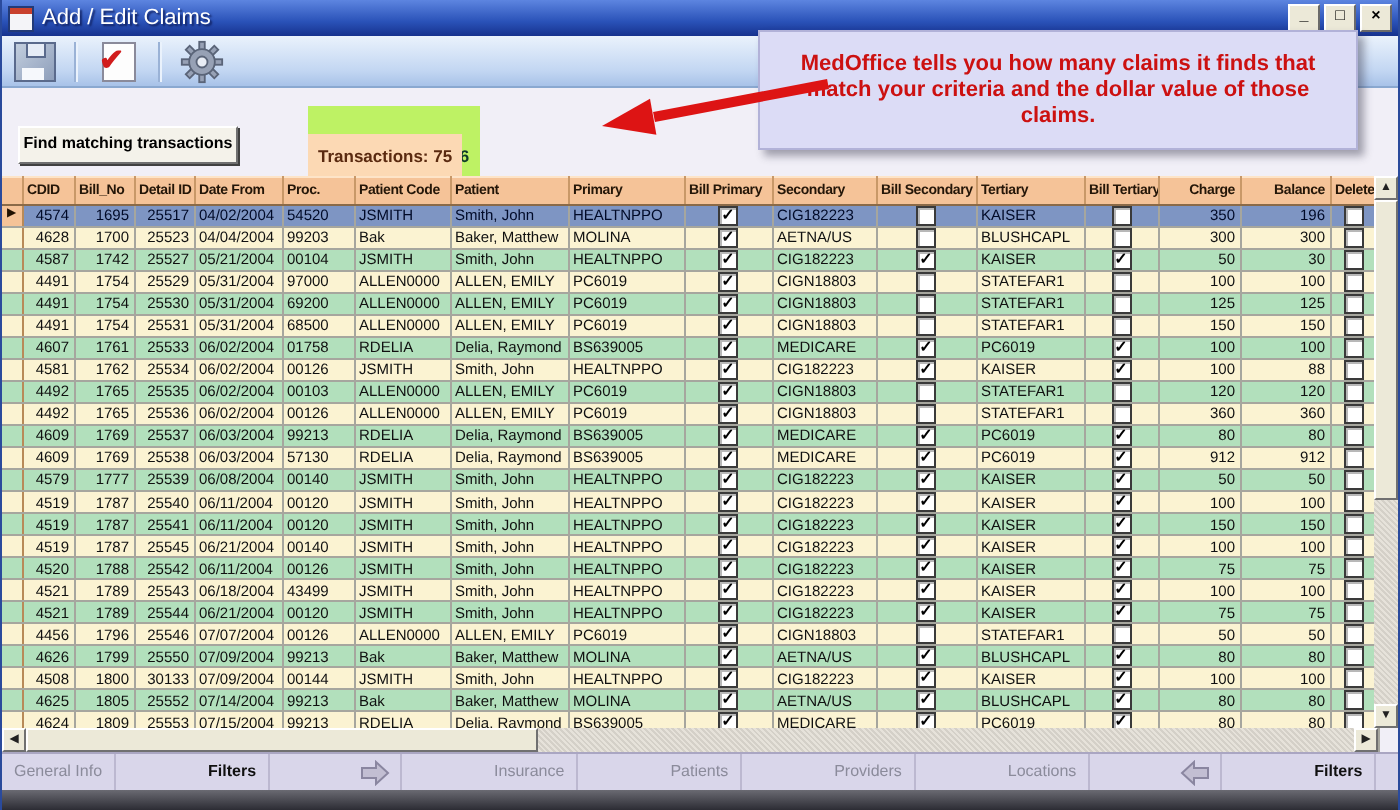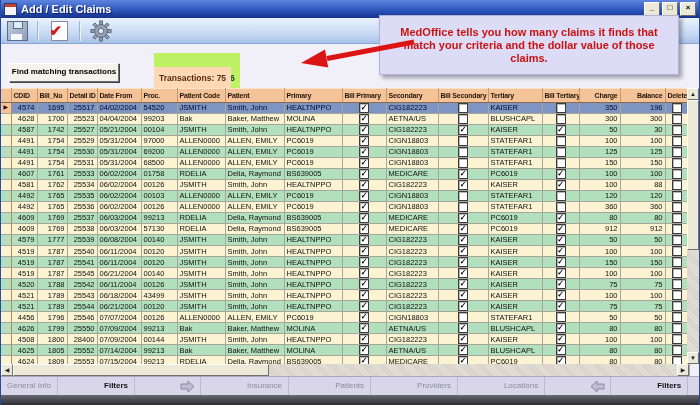--- a/index.html
+++ b/index.html
@@ -4,21 +4,21 @@
 <style>
   html,body{margin:0;padding:0;background:#888;}
   .window{position:relative;width:700px;height:405px;overflow:hidden;
     font-family:"Liberation Sans",sans-serif;background:#f1eff7;border-left:1px solid #2a4a9c;border-right:1px solid #2a4a9c;box-sizing:border-box;}
   
   .titlebar{position:absolute;top:0;left:0;right:0;height:18px;
     background:linear-gradient(to bottom,#5d85e0 0%,#2a52b8 60%,#16328e 100%);
     display:flex;align-items:center;padding:0 3px;box-sizing:border-box;}
   .title-icon{width:11px;height:11px;background:#f4f4f8;border:1px solid #223a78;margin-right:4px;position:relative;}
   .title-icon::before{content:"";position:absolute;top:0;left:0;right:0;height:3px;background:#c8402e;}
-  .title-text{color:#fff;font-weight:bold;font-size:11px;line-height:18px;text-shadow:1px 1px 1px #102060;}
+  .title-text{color:#fff;font-weight:normal;font-size:11px;line-height:18px;text-shadow:1px 1px 1px #102060;}
   .winbtns{margin-left:auto;display:flex;gap:2px;}
   .winbtn{width:14px;height:12px;background:#ece9d8;border:1px solid;border-color:#fff #6a6a6a #6a6a6a #fff;
     font-size:8px;line-height:10px;text-align:center;color:#000;font-weight:bold;}
   
   .toolbar{position:absolute;top:18px;left:0;right:0;height:26px;
     background:linear-gradient(to bottom,#eaf2fc 0%,#c2d6f2 70%,#a8c2e8 100%);
     border-bottom:1px solid #8aa8d0;display:flex;align-items:center;padding-left:4px;box-sizing:border-box;gap:8px;}
   .tool{width:24px;height:22px;display:flex;align-items:center;justify-content:center;position:relative;}
   .floppy{position:relative;width:19px;height:18px;background:linear-gradient(135deg,#c2cede,#8e9eba);border:1px solid #5a6a8c;}
   .floppy .shutter{position:absolute;top:0;left:5px;width:8px;height:6px;background:#e6ecf6;border:1px solid #5a6a8c;border-top:none;}
@@ -575,21 +575,21 @@
             <td>BLUSHCAPL</td>
             <td class="cb-cell"><span class="cb">✓</span></td>
             <td class="num">80</td>
             <td class="num">80</td>
             <td class="cb-cell"><span class="cb"></span></td>
           </tr>
           <tr class="even">
             <td class="rowsel"></td>
             <td class="num">4508</td>
             <td class="num">1800</td>
-            <td class="num">28400</td>
+            <td class="num">30133</td>
             <td>07/09/2004</td>
             <td>00144</td>
             <td>JSMITH</td>
             <td>Smith, John</td>
             <td>HEALTNPPO</td>
             <td class="cb-cell"><span class="cb">✓</span></td>
             <td>CIG182223</td>
             <td class="cb-cell"><span class="cb">✓</span></td>
             <td>KAISER</td>
             <td class="cb-cell"><span class="cb">✓</span></td>

